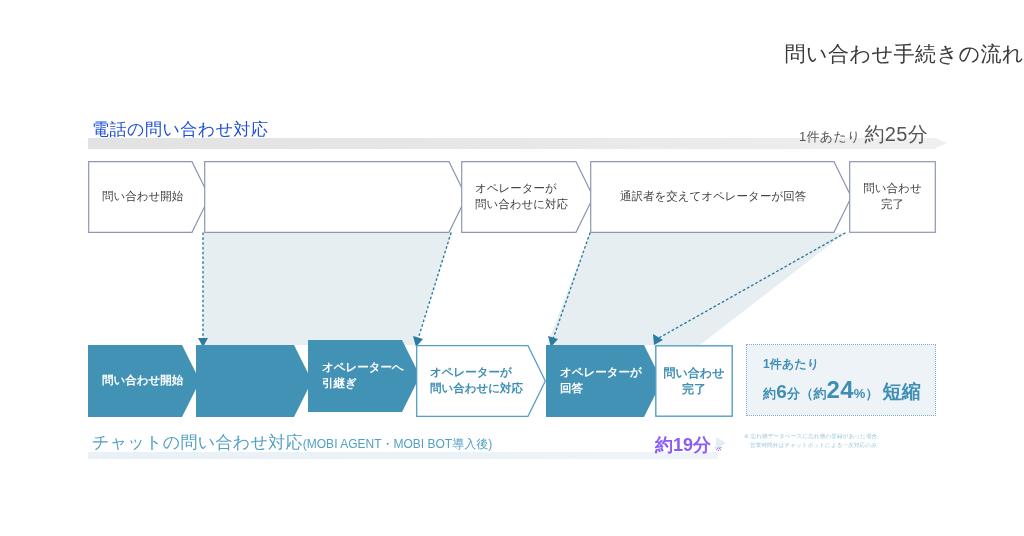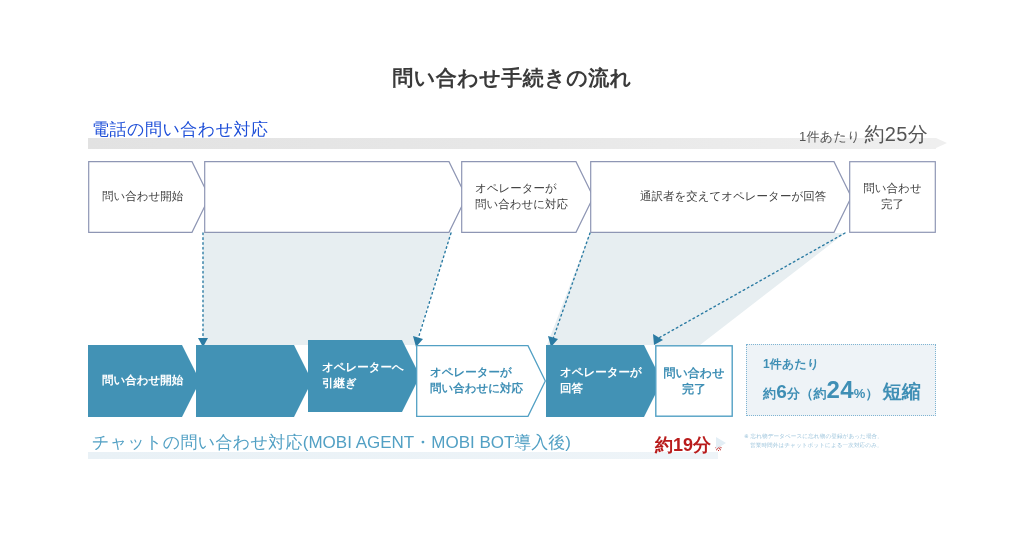--- a/index.html
+++ b/index.html
@@ -5,22 +5,22 @@
   html,body{margin:0;padding:0;}
   body{
     width:1024px;height:536px;background:#ffffff;
     font-family:"Liberation Sans","DejaVu Sans",sans-serif;
     color:#3f3f3f;overflow:hidden;position:relative;
   }
   #stage{position:absolute;left:0;top:0;width:1024px;height:536px;}
 
   
   .title{
-    position:absolute;left:0;top:64px;width:1024px;text-align:center;
-    font-size:21px;font-weight:bold;color:#3a3a3a;letter-spacing:.5px;
+    position:absolute;left:0;top:40px;width:1024px;text-align:right;
+    font-size:21px;font-weight:normal;color:#3a3a3a;letter-spacing:.5px;
   }
 
   
   .band{
     position:absolute;left:88px;top:138px;width:848px;height:11px;
     background:linear-gradient(90deg,#e2e2e2 0%,#e8e8e8 55%,#efefef 100%);
   }
   .band:after{
     content:"";position:absolute;right:-11px;top:0;width:0;height:0;
     border-top:5.5px solid transparent;border-bottom:5.5px solid transparent;
@@ -47,27 +47,27 @@
   .bot-row .txt{font-size:11.5px;padding-left:14px;}
 
   
   .fill-txt{color:#ffffff;font-weight:bold;}
   .out-txt{color:#3f8fb5;font-weight:bold;}
 
   
   .bot-label{
     position:absolute;left:92px;top:431px;font-size:17px;color:#52a0c4;letter-spacing:.3px;
   }
-  .bot-label .sub{font-size:17px;letter-spacing:0;}
+  .bot-label .sub{font-size:12px;letter-spacing:0;}
   .bot-band{
     position:absolute;left:88px;top:452px;width:630px;height:7px;
     background:linear-gradient(90deg,#e9f1f6 0%,#eef4f8 100%);
   }
   .bot-right{
-    position:absolute;left:655px;top:433px;font-size:13px;color:#b91c1c;font-weight:bold;
+    position:absolute;left:655px;top:433px;font-size:13px;color:#8b5cf6;font-weight:bold;
   }
   .bot-right .big{font-size:18px;}
   .bot-right .star{font-size:9px;font-weight:normal;}
   .bot-arrow{
     position:absolute;left:716px;top:437px;width:0;height:0;
     border-top:6px solid transparent;border-bottom:6px solid transparent;
     border-left:10px solid #e3eef5;
   }
 
   
@@ -141,21 +141,21 @@
       <polygon points="0.7,0.7 115,0.7 132.3,36 115,71.3 0.7,71.3" fill="#ffffff" stroke="#8e96b4" stroke-width="1.2"></polygon>
     </svg>
     <div class="txt">オペレーターが
 問い合わせに対応</div>
   </div>
 
   <div class="node top-row" style="left:590px;top:161px;width:262px;">
     <svg class="shape" viewBox="0 0 262 72" preserveAspectRatio="none">
       <polygon points="0.7,0.7 244,0.7 261.3,36 244,71.3 0.7,71.3" fill="#ffffff" stroke="#8e96b4" stroke-width="1.2"></polygon>
     </svg>
-    <div class="txt" style="padding-left:50px;">通訳者を交えてオペレーターが回答</div>
+    <div class="txt" style="padding-left:30px;">通訳者を交えてオペレーターが回答</div>
   </div>
 
   <div class="node top-row" style="left:849px;top:161px;width:87px;">
     <svg class="shape" viewBox="0 0 87 72" preserveAspectRatio="none">
       <rect x="0.7" y="0.7" width="85.6" height="70.6" fill="#ffffff" stroke="#8e96b4" stroke-width="1.2"></rect>
     </svg>
     <div class="txt" style="padding-left:0;width:100%;text-align:center;">問い合わせ
 完了</div>
   </div>
 

